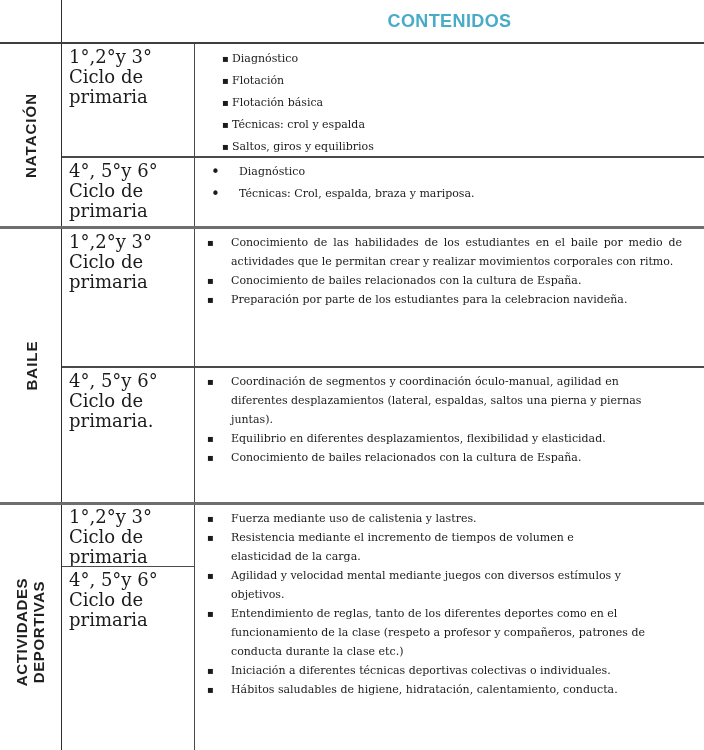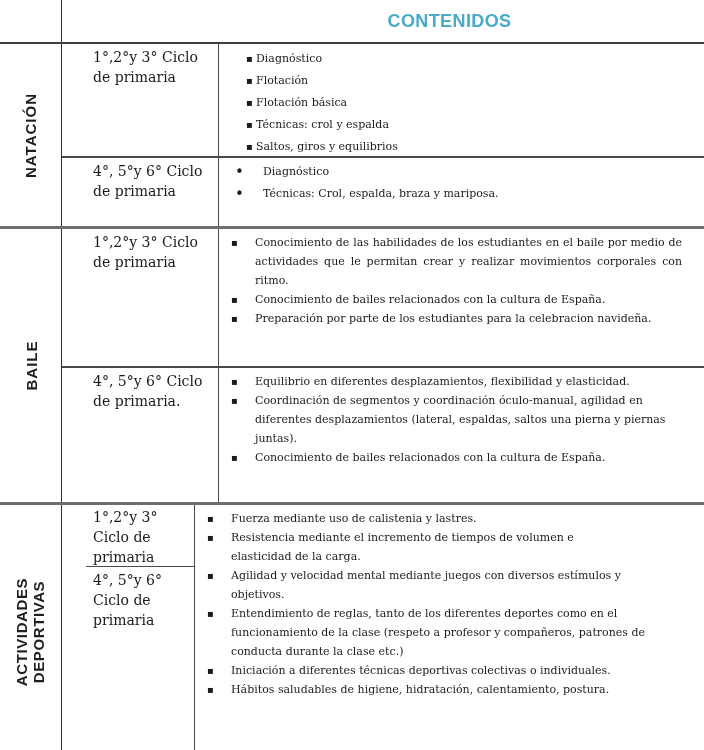--- a/index.html
+++ b/index.html
@@ -42,21 +42,21 @@
   .vlabel.two{display:flex;flex-direction:column;align-items:center;line-height:17px;letter-spacing:0.6px;}
 
   .rows{flex:1;display:flex;flex-direction:column;min-width:0;}
   .row{display:flex;min-width:0;overflow:hidden;}
   .row.divided{border-top:2px solid #4a4a4a;}
   .r-n1{height:112px;} .r-n2{flex:1;}
   .r-b1{height:137px;} .r-b2{flex:1;}
 
   .cycle{
     width:133px;flex:none;border-right:1px solid #4a4a4a;
-    padding:3px 4px 0 7px;font-size:14px;line-height:20px;overflow:hidden;margin-left:24px;
+    padding:3px 4px 0 7px;font-size:18px;line-height:20px;overflow:hidden;
   }
   .content{flex:1;min-width:0;font-size:11px;overflow:hidden;}
   .pl27{padding:4px 6px 0 27px;}
   .pl16{padding:4px 6px 0 16px;}
   .pl12{padding:4px 22px 0 12px;}
 
   .item{display:flex;line-height:19px;}
   .item::before{flex:none;display:block;}
   .item.sq::before{content:"▪";font-family:"DejaVu Sans", sans-serif;font-size:10px;}
   .item.rd::before{content:"•";font-family:"DejaVu Sans", sans-serif;font-size:15px;}
@@ -148,24 +148,24 @@
             </div>
           <div class="item sq wide bi jf">
               <span class="t">Preparación por parte de los estudiantes para la celebracion navideña.</span>
             </div>
         </div>
       </div>
       <div class="row r-b2 divided">
         <div class="cycle">4°, 5°y 6° Ciclo de primaria.</div>
         <div class="content pl12">
           <div class="item sq wide bi w445">
+              <span class="t">Coordinación de segmentos y coordinación óculo-manual, agilidad en diferentes desplazamientos (lateral, espaldas, saltos una pierna y piernas juntas).</span>
+            </div>
+          <div class="item sq wide bi w445">
               <span class="t">Equilibrio en diferentes desplazamientos, flexibilidad y elasticidad.</span>
-            </div>
-          <div class="item sq wide bi w445">
-              <span class="t">Coordinación de segmentos y coordinación óculo-manual, agilidad en diferentes desplazamientos (lateral, espaldas, saltos una pierna y piernas juntas).</span>
             </div>
           <div class="item sq wide bi jf">
               <span class="t">Conocimiento de bailes relacionados con la cultura de España.</span>
             </div>
         </div>
       </div>
     </div>
   </div>
 
   <div class="sec" id="sec-act">
@@ -189,18 +189,18 @@
       <div class="item sq wide ai w400">
           <span class="t">Agilidad y velocidad mental mediante juegos con diversos estímulos y objetivos.</span>
         </div>
       <div class="item sq wide ai w445">
           <span class="t">Entendimiento de reglas, tanto de los diferentes deportes como en el funcionamiento de la clase (respeto a profesor y compañeros, patrones de conducta durante la clase etc.)</span>
         </div>
       <div class="item sq wide ai w445">
           <span class="t">Iniciación a diferentes técnicas deportivas colectivas o individuales.</span>
         </div>
       <div class="item sq wide ai w400">
-          <span class="t">Hábitos saludables de higiene, hidratación, calentamiento, postura.</span>
+          <span class="t">Hábitos saludables de higiene, hidratación, calentamiento, conducta.</span>
         </div>
     </div>
   </div>
 
 </div>
 
 </body></html>

